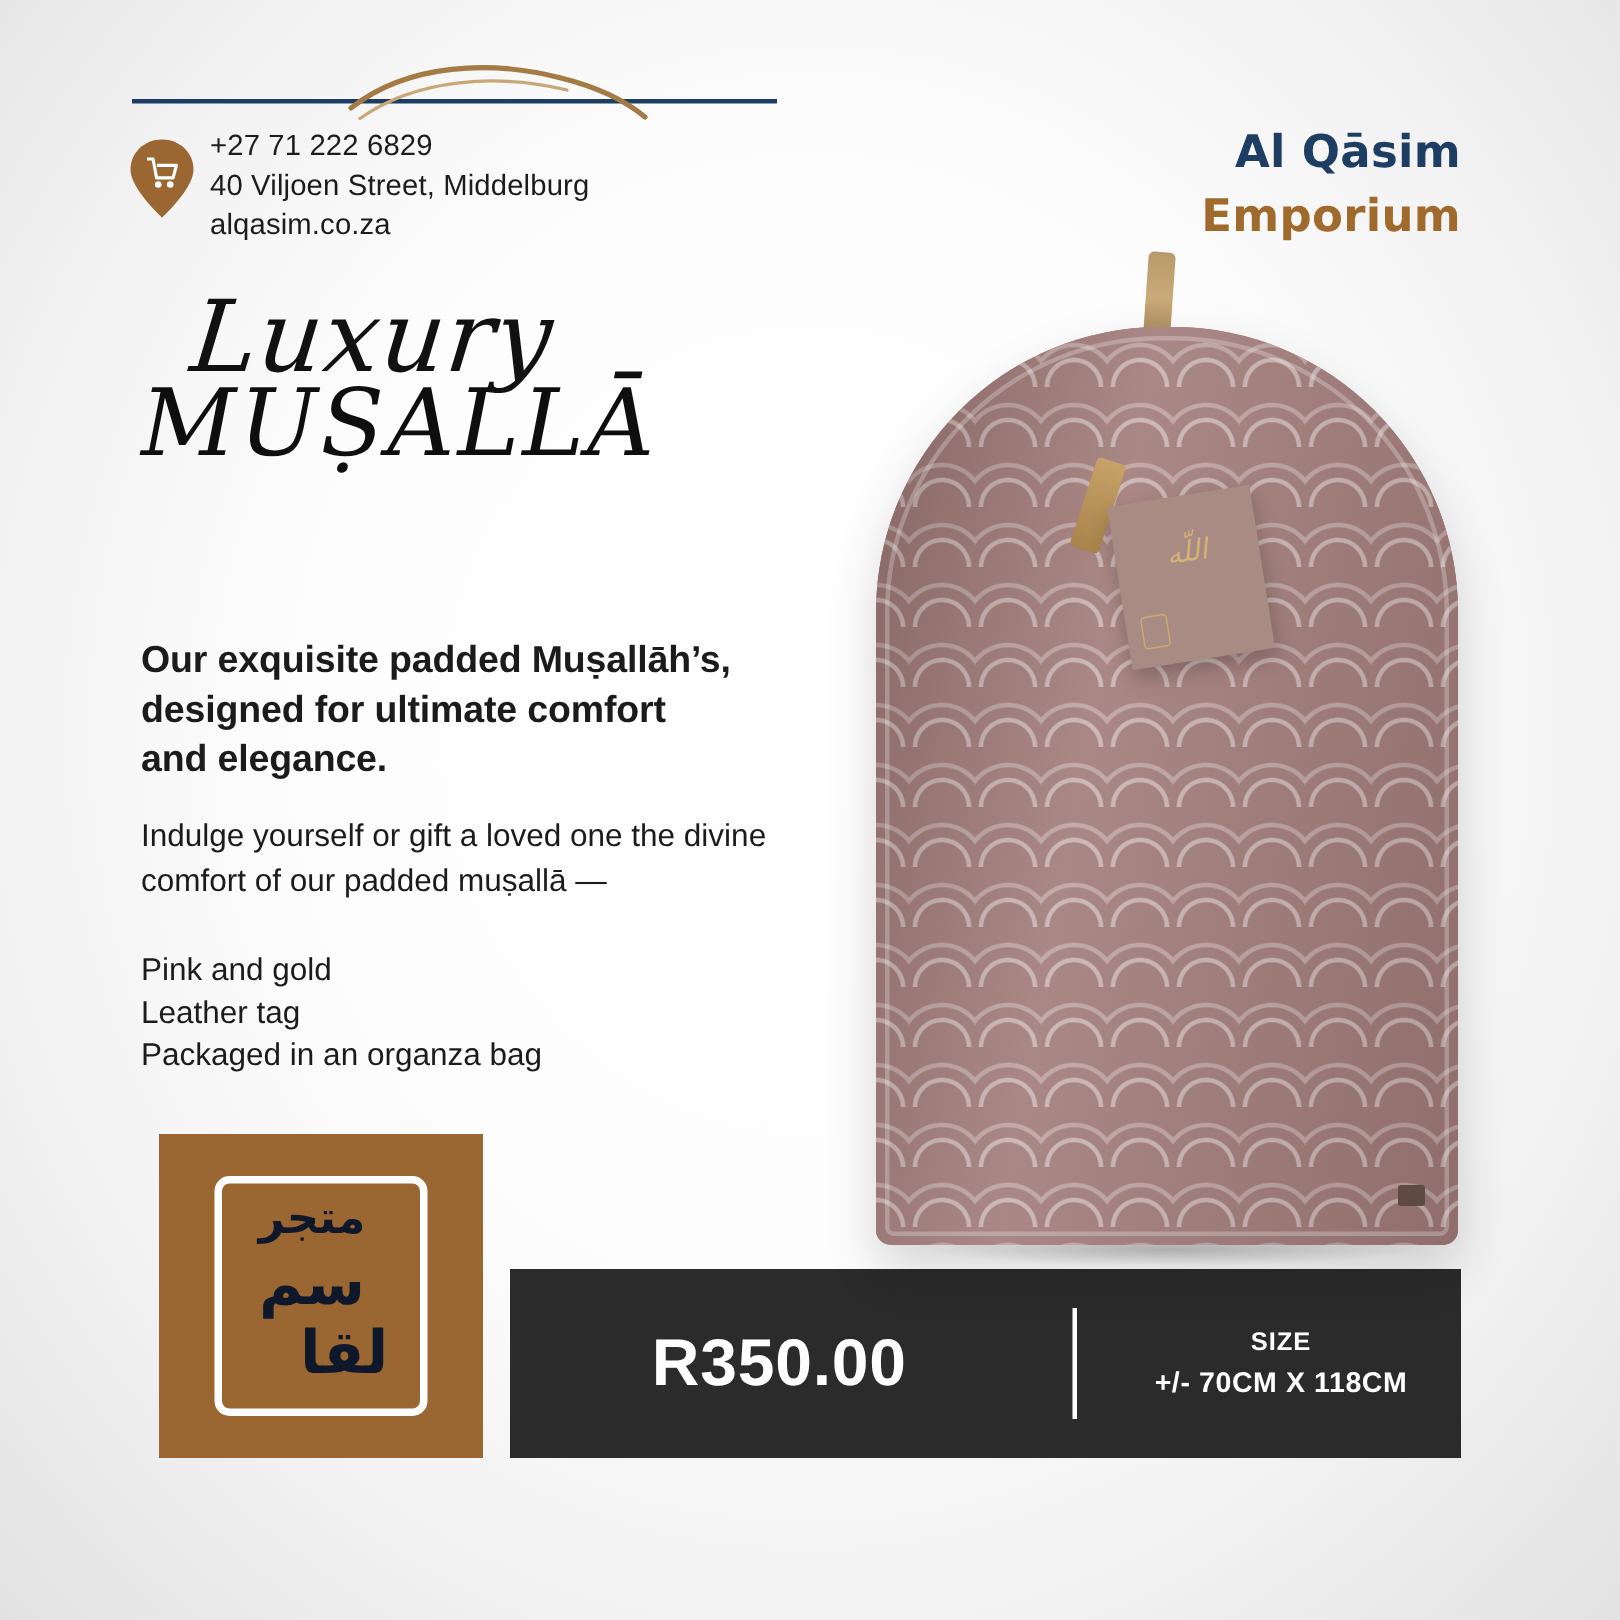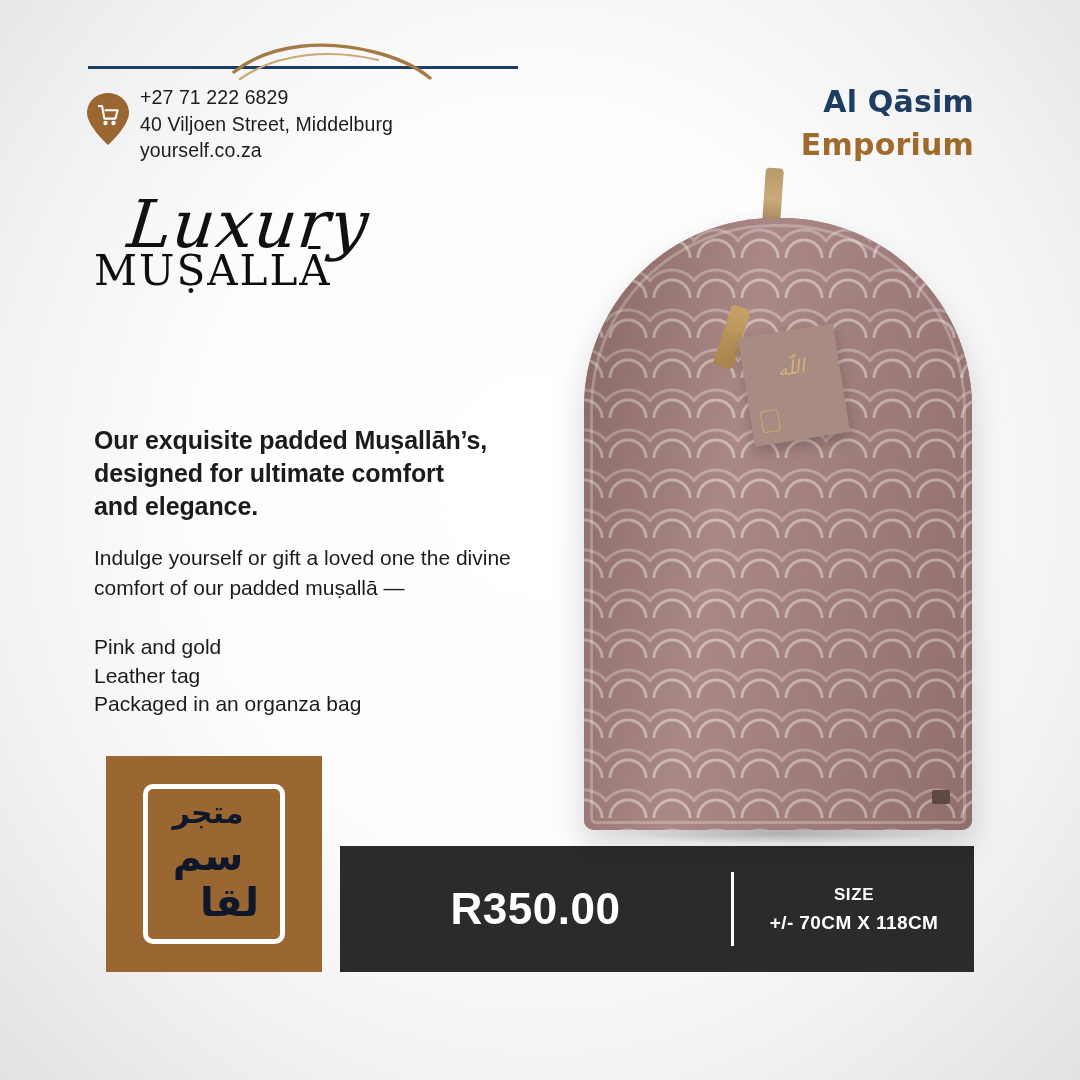--- a/index.html
+++ b/index.html
@@ -86,25 +86,26 @@
     font-style: italic;
     font-size: 66px;
     color: #111111;
     letter-spacing: 1px;
     transform: skewX(-6deg);
     display: inline-block;
     margin-left: 34px;
   }
   .headline .main {
     font-family: "DejaVu Serif", serif;
-    font-size: 42px;
+    font-size: 62px;
     color: #0e0e0e;
     letter-spacing: 2px;
     margin-top: -14px;
     line-height: 1.05;
+    font-style: italic;
   }
   
   .copy {
     position: absolute;
     left: 94px;
     top: 424px;
     width: 470px;
     color: #1b1b1b;
   }
   .copy .lead {
@@ -157,20 +158,21 @@
   
   .pricebar {
     position: absolute;
     left: 340px;
     top: 846px;
     width: 634px;
     height: 126px;
     background: #2b2b2b;
     display: flex;
     align-items: center;
+    gap: 16px;
   }
   .price {
     flex: 1 1 auto;
     text-align: center;
     color: #ffffff;
     font-size: 44px;
     font-weight: bold;
     letter-spacing: 0.5px;
   }
   .divider {
@@ -319,21 +321,21 @@
   <svg class="pin" viewBox="0 0 44 54">
     <path d="M22 1 C 10 1, 1 10, 1 21 C 1 34, 22 53, 22 53 C 22 53, 43 34, 43 21 C 43 10, 34 1, 22 1 Z" fill="#9a6631"></path>
     <path d="M12 14 h4 l2.4 12.6 h11 l2.2 -8.4 h-13" fill="none" stroke="#ffffff" stroke-width="2.1" stroke-linejoin="round"></path>
     <circle cx="19.5" cy="31" r="2.2" fill="#ffffff"></circle>
     <circle cx="27.5" cy="31" r="2.2" fill="#ffffff"></circle>
   </svg>
 
   <div class="contact">
     <div>+27 71 222 6829</div>
     <div>40 Viljoen Street, Middelburg</div>
-    <div>yourself.co.za</div>
+    <div>alqasim.co.za</div>
   </div>
 
   <div class="brand">
     <div class="l1">Al Qāsim</div>
     <div class="l2">Emporium</div>
   </div>
 
   <div class="headline">
     <div class="script">Luxury</div>
     <div class="main">MUṢALLĀ</div>

